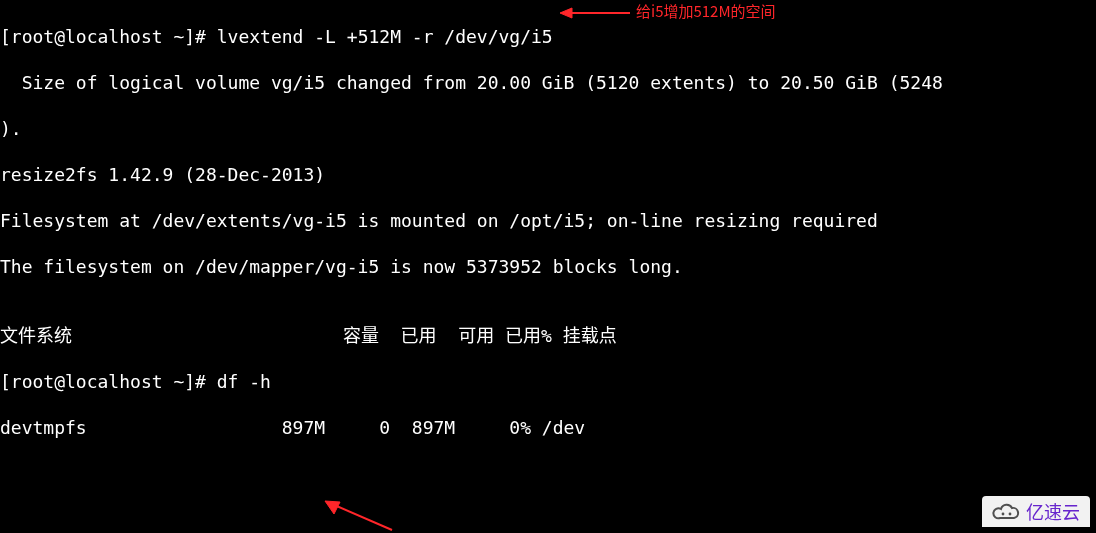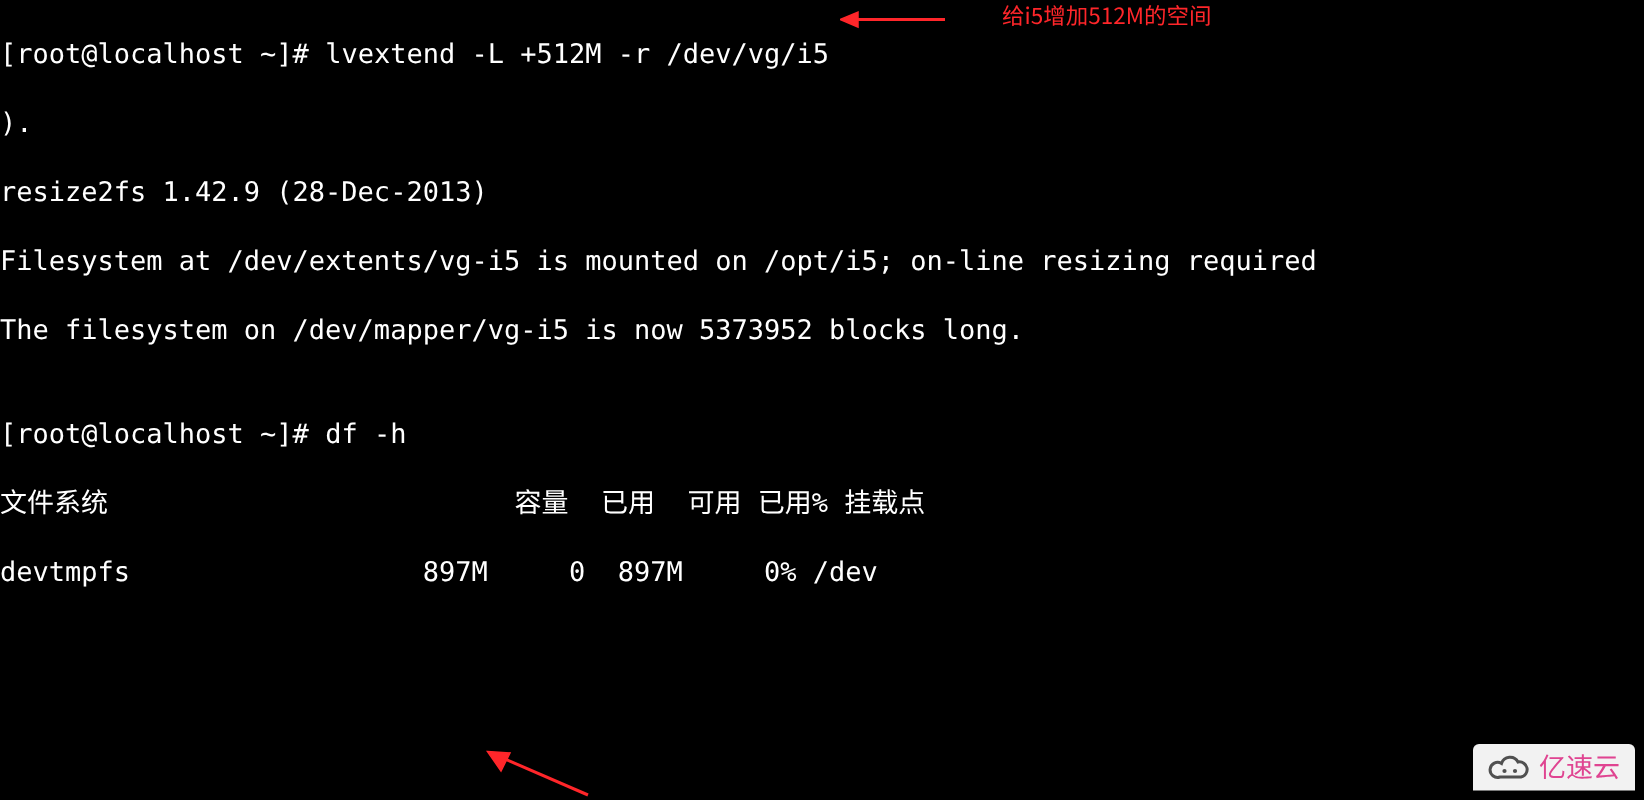--- a/index.html
+++ b/index.html
@@ -32,54 +32,55 @@
   }
   .arrow-red-h {
     position: absolute;
     stroke: #ff262a;
     fill: #ff262a;
   }
   .watermark {
     position: absolute;
     right: 6px;
     bottom: 6px;
-    color: #ec4899;
+    color: #6d28d9;
     background: #fff;
     padding: 4px 10px;
     border-radius: 4px 4px 0 0;
     font-family: "SimSun", "Noto Sans CJK SC", sans-serif;
     font-size: 18px;
     opacity: 0.95;
     display: flex;
     align-items: center;
     gap: 4px;
   }
   .watermark svg { flex: 0 0 auto; }
 </style>
 </head>
 <body>
 
 <div class="terminal">
 <div class="line"><span>[root@localhost ~]# </span><span>lvextend -L +512M -r /dev/vg/i5</span></div>
+<div class="line">  Size of logical volume vg/i5 changed from 20.00 GiB (5120 extents) to 20.50 GiB (5248</div>
 <div class="line">).</div>
 <div class="line">resize2fs 1.42.9 (28-Dec-2013)</div>
 <div class="line">Filesystem at /dev/extents/vg-i5 is mounted on /opt/i5; on-line resizing required</div>
 <div class="line">The filesystem on /dev/mapper/vg-i5 is now 5373952 blocks long.</div>
 <div class="line"></div>
+<div class="line" id="df-header">文件系统                         容量  已用  可用 已用% 挂载点</div>
 <div class="line"><span>[root@localhost ~]# </span><span>df -h</span></div>
-<div class="line" id="df-header">文件系统                         容量  已用  可用 已用% 挂载点</div>
 <div id="df-body"><div class="line">devtmpfs                  897M     0  897M     0% /dev</div></div>
 
 </div>
 
 <svg class="arrow-red-h" style="left:560px; top:6px;" width="70" height="14">
   <line x1="70" y1="7" x2="10" y2="7" stroke-width="2"></line>
   <polygon points="0,7 12,2 12,12"></polygon>
 </svg>
-<div class="annotation" style="left:636px; top:2px;margin-left:32px;">给i5增加512M的空间</div>
+<div class="annotation" style="left:636px; top:2px;">给i5增加512M的空间</div>
 
 <svg class="arrow-red-h" style="left:322px; top:498px;" width="76" height="36">
   <line x1="70" y1="32" x2="10" y2="6" stroke-width="2"></line>
   <polygon points="3,3 18,4 12,16"></polygon>
 </svg>
 
 <div class="watermark">
   <svg width="30" height="20" viewBox="0 0 30 20">
     <path d="M8 16 a5 5 0 1 1 1 -9 a6 6 0 0 1 11 -1 a5 5 0 1 1 2 10 h-14z" fill="none" stroke="#555" stroke-width="2"></path>
     <circle cx="11" cy="12" r="1.4" fill="#555"></circle>

